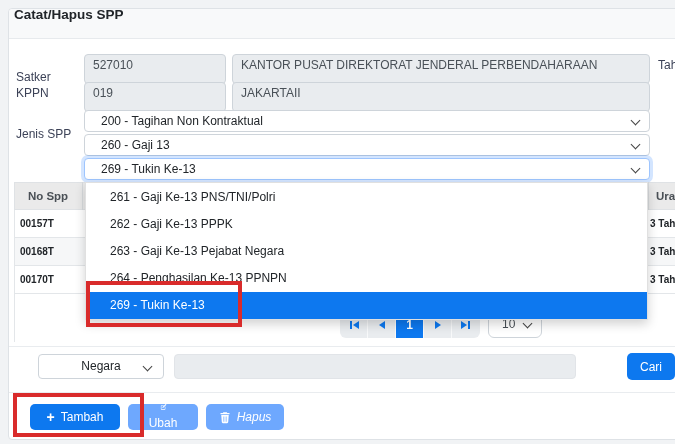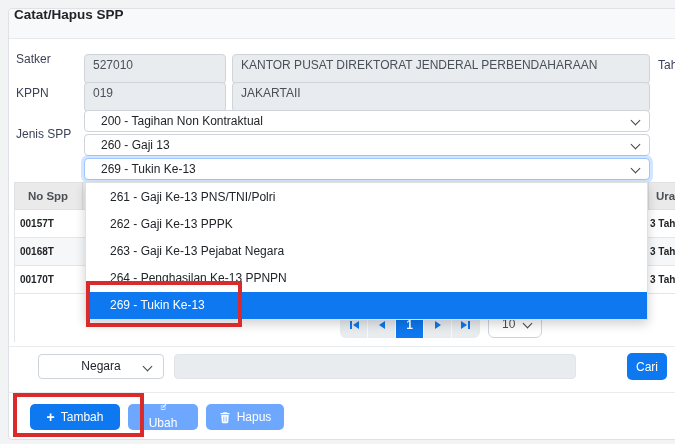--- a/index.html
+++ b/index.html
@@ -28,42 +28,42 @@
   .tri-l { width: 0; height: 0; border-style: solid; border-width: 4px 6px 4px 0; border-color: transparent #0d78ef transparent transparent; }
   .tri-r { width: 0; height: 0; border-style: solid; border-width: 4px 0 4px 6px; border-color: transparent transparent transparent #0d78ef; }
   .bar { width: 2px; height: 8px; background: #0d78ef; margin: 0 1px; }
   .pgsize { position: absolute; left: 488px; top: 311px; width: 54px; height: 27px; background: #fff; border: 1px solid #ced4da; border-radius: 6px; font-size: 12px; color: #495057; line-height: 25px; padding-left: 13px; cursor: pointer; }
   .divider { position: absolute; left: 9px; width: 858px; height: 1px; background: #e9ecef; }
   .semua-sel { position: absolute; left: 38px; top: 354px; width: 126px; height: 25px; background: #fff; border: 1px solid #ced4da; border-radius: 4px; font-size: 12px; color: #212529; line-height: 23px; text-align: center; cursor: pointer; }
   .search-input { position: absolute; left: 174px; top: 354px; width: 402px; height: 25px; background: #e9ecef; border: 1px solid #e1e4e8; border-radius: 4px; font-size: 12px; padding: 0 8px; color: #495057; }
   .btn { position: absolute; height: 26px; border: none; border-radius: 5px; color: #fff; font-size: 12px; font-family: "Liberation Sans", sans-serif; display: flex; align-items: center; justify-content: center; gap: 6px; cursor: pointer; }
   .btn-primary { background: #0d78ef; }
   .btn-light { background: #6ea8fe; }
-  .cari { left: 627px; top: 353px; width: 40px; height: 27px; }
+  .cari { left: 627px; top: 353px; width: 48px; height: 27px; }
   .tambah { left: 30px; top: 404px; width: 90px; }
   .ubah { left: 128px; top: 404px; width: 70px; flex-direction: column; }
-  .hapus { left: 206px; top: 404px; width: 78px; }
+  .hapus { left: 206px; top: 404px; width: 78px; font-style: italic; }
   .plus-glyph { font-size: 14px; font-weight: bold; line-height: 1; }
   .dd-menu { position: absolute; left: 85px; top: 182px; width: 563px; height: 138px; background: #fff; border: 1px solid #e0e0e0; box-shadow: 0 4px 10px rgba(0,0,0,.18); z-index: 50; padding-top: 1px; }
   .dd-item { height: 27px; line-height: 27px; font-size: 12px; color: #212529; padding-left: 24px; cursor: pointer; white-space: nowrap; }
   .dd-item.selected { background: #0d78ef; color: #fff; }
   .annot { position: absolute; border: 4px solid #d92b2b; z-index: 100; pointer-events: none; }
   .annot-1 { left: 86px; top: 281px; width: 156px; height: 46px; }
   .annot-2 { left: 13px; top: 393px; width: 131px; height: 44px; }
 </style>
 </head>
 <body>
 
 <div class="viewport">
 
   <div class="card"></div>
   <div class="titlebar"></div>
   <div class="title">Catat/Hapus SPP</div>
 
-  <div class="lbl" style="left:16px; top:52px;">Satker</div>
+  <div class="lbl" style="left:16px; top:70px;">Satker</div>
   <div class="ro-input" style="left:84px; top:54px; width:142px;">527010</div>
   <div class="ro-input" style="left:232px; top:54px; width:418px;">KANTOR PUSAT DIREKTORAT JENDERAL PERBENDAHARAAN</div>
   <div class="lbl" style="left:658px; top:58px; white-space:nowrap;">Tahun</div>
 
   <div class="lbl" style="left:16px; top:86px;">KPPN</div>
   <div class="ro-input" style="left:84px; top:82px; width:142px;">019</div>
   <div class="ro-input" style="left:232px; top:82px; width:418px;">JAKARTAII</div>
 
   <div class="lbl" style="left:16px; top:114px;margin-top:13px;">Jenis SPP</div>
   <div class="sel" style="left:84px; top:110px; width:566px;">

